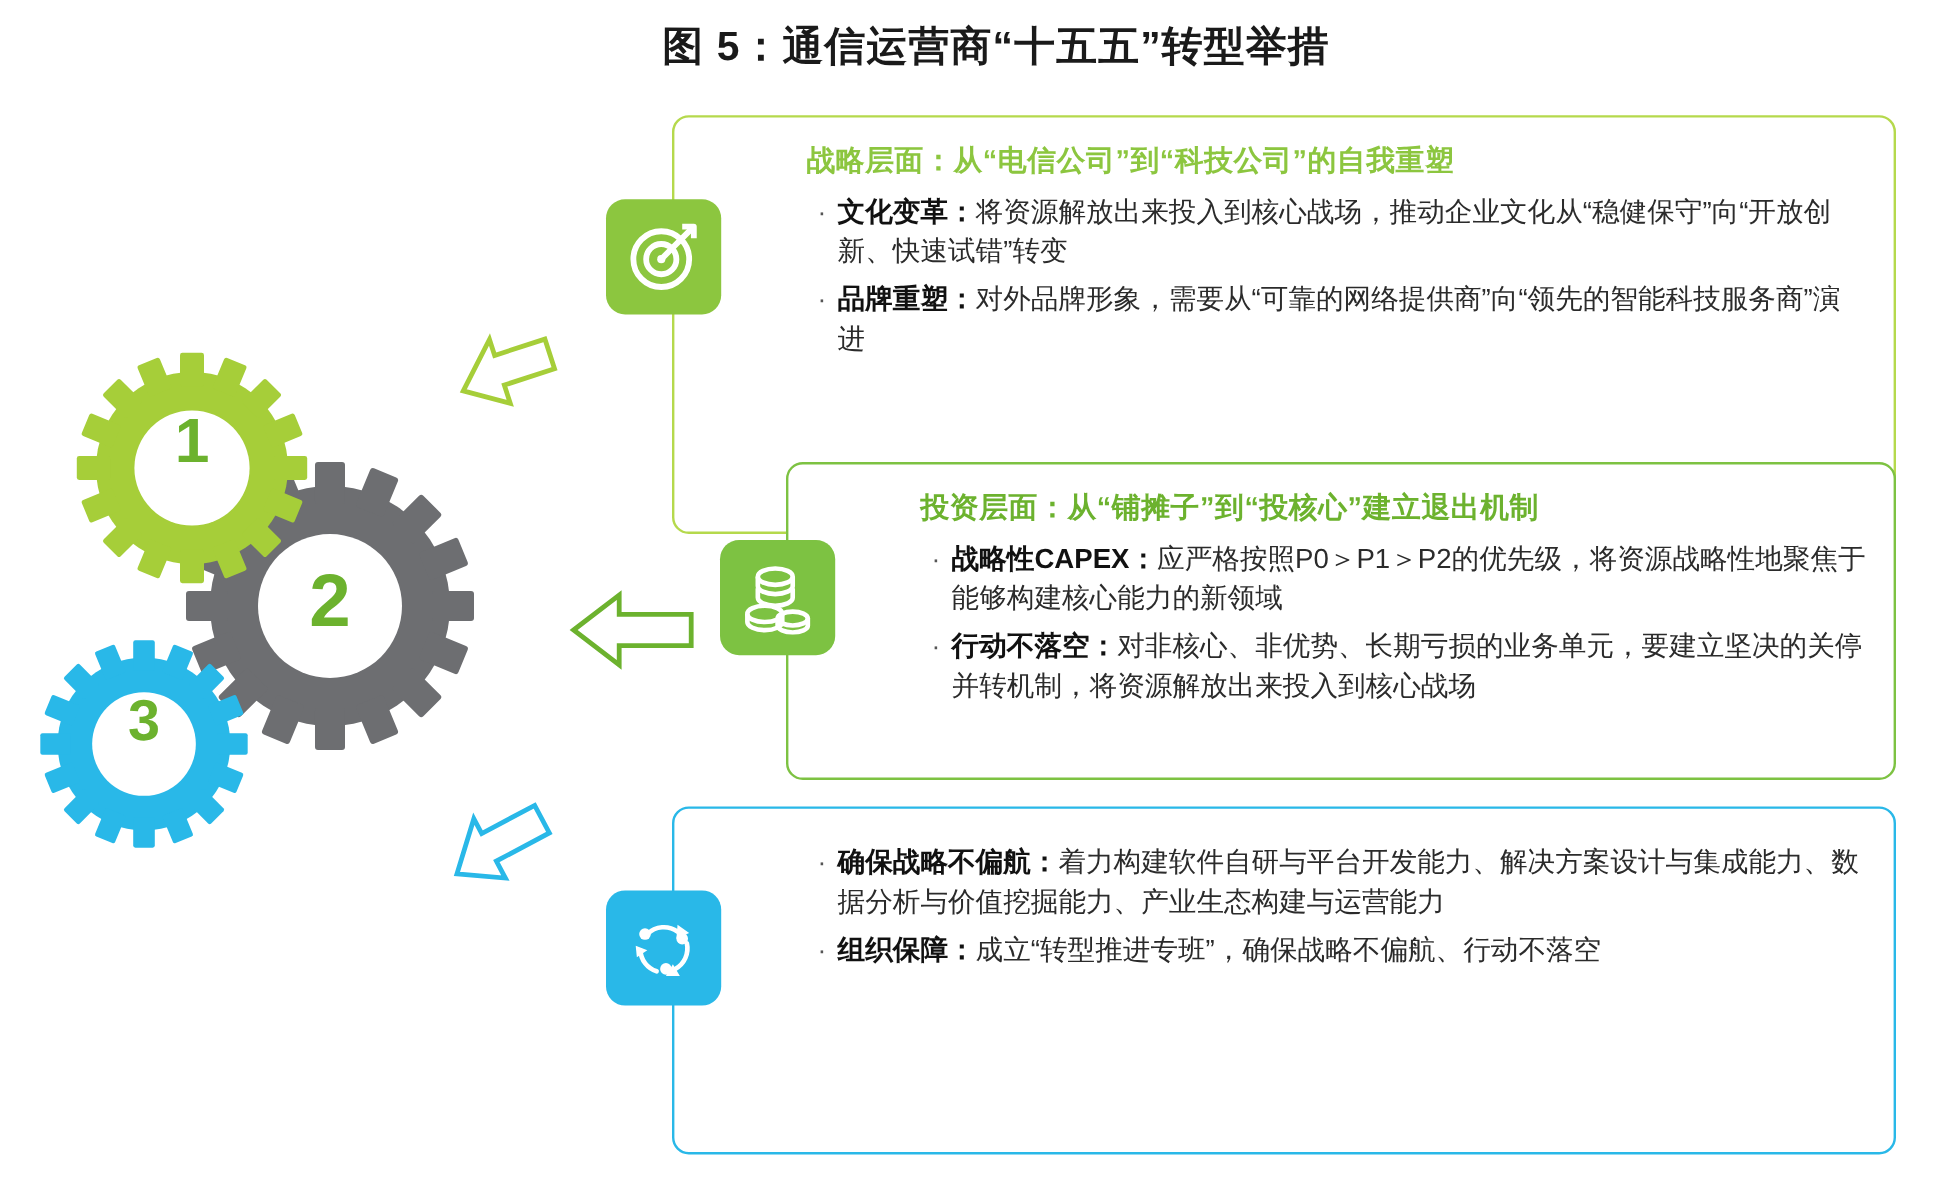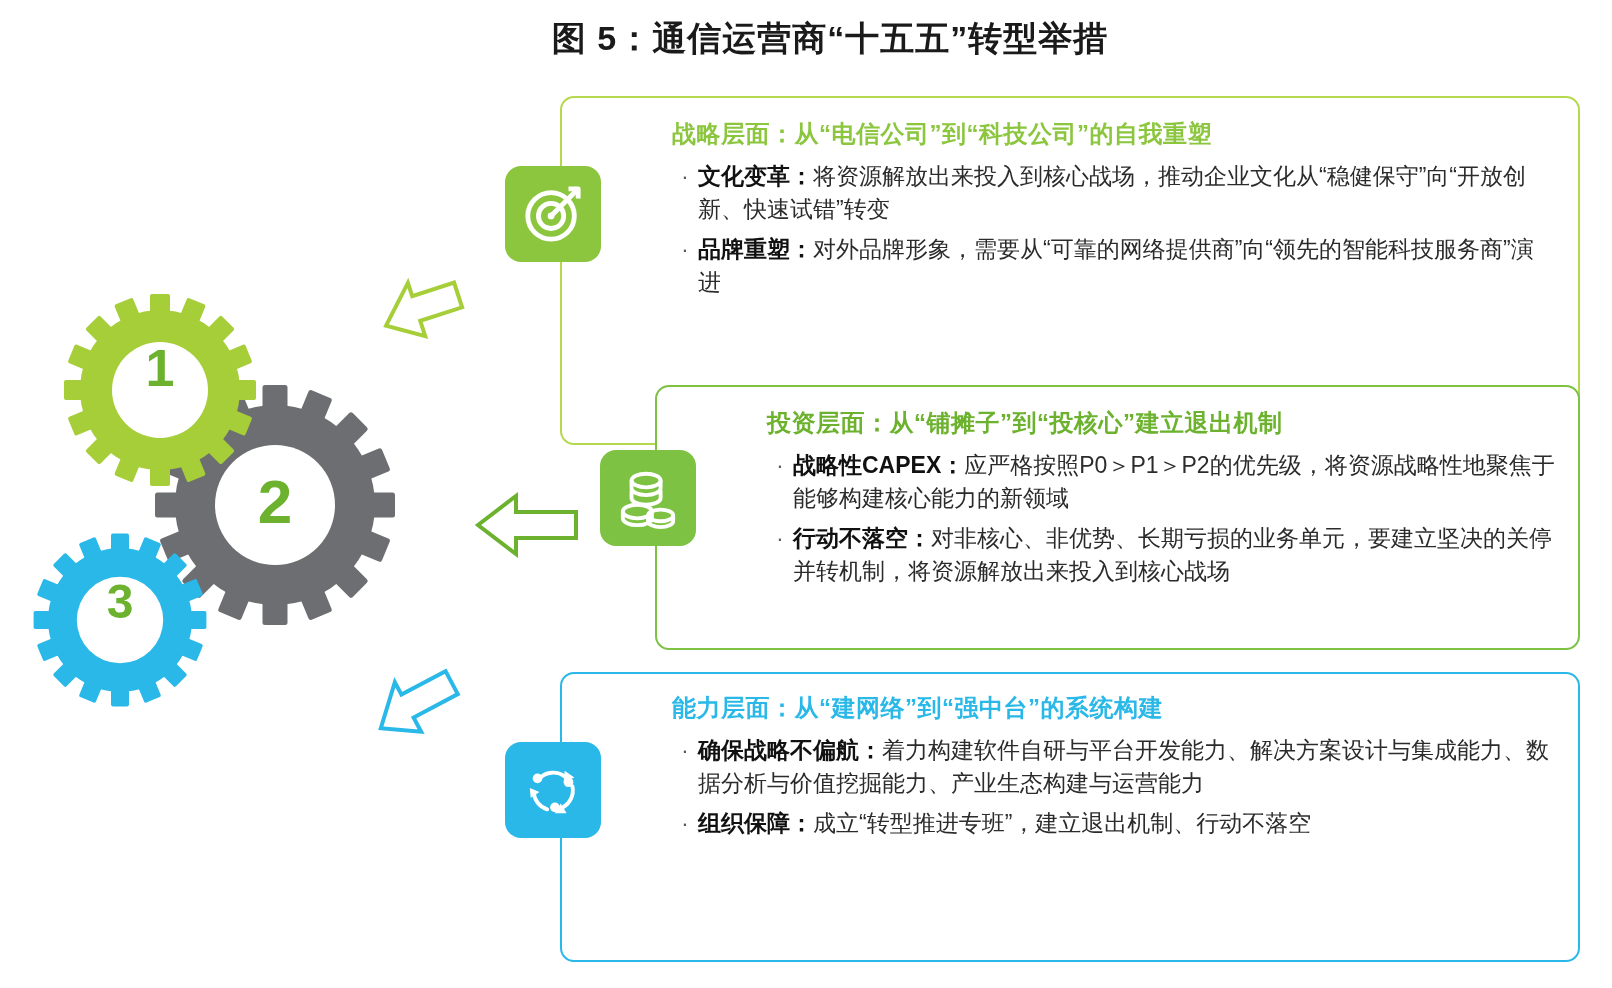--- a/index.html
+++ b/index.html
@@ -276,32 +276,31 @@
       <ellipse cx="21" cy="46" rx="15" ry="7"></ellipse>
       <path d="M6 46 v7 a15 7 0 0 0 30 0 v-7"></path>
       <ellipse cx="45" cy="50" rx="13" ry="6"></ellipse>
       <path d="M32 50 v6 a13 6 0 0 0 26 0 v-6"></path>
     </g>
   </svg>
 </div>
 
 <div class="panel" id="panel3">
   <div class="inner">
-    <div class="panel-head">能力层面：从“建网络”到“强中台”的系统构建</div>
     <div class="panel-body">
       <div class="bullet">
         <span class="dot">·</span>
         <span class="btxt">
           <b>确保战略不偏航：</b><span>着力构建软件自研与平台开发能力、解决方案设计与集成能力、数据分析与价值挖掘能力、产业生态构建与运营能力</span>
         </span>
       </div>
       <div class="bullet">
         <span class="dot">·</span>
         <span class="btxt">
-          <b>组织保障：</b><span>成立“转型推进专班”，建立退出机制、行动不落空</span>
+          <b>组织保障：</b><span>成立“转型推进专班”，确保战略不偏航、行动不落空</span>
         </span>
       </div>
     </div>
   </div>
 </div>
 <div class="icon-badge" id="badge3">
   <svg width="62" height="62" viewBox="0 0 64 64">
     <g stroke="#ffffff" stroke-width="4" fill="none" stroke-linecap="round">
       <path d="M18 20 A20 20 0 0 1 44 18"></path>
       <path d="M52 28 A20 20 0 0 1 42 50"></path>

